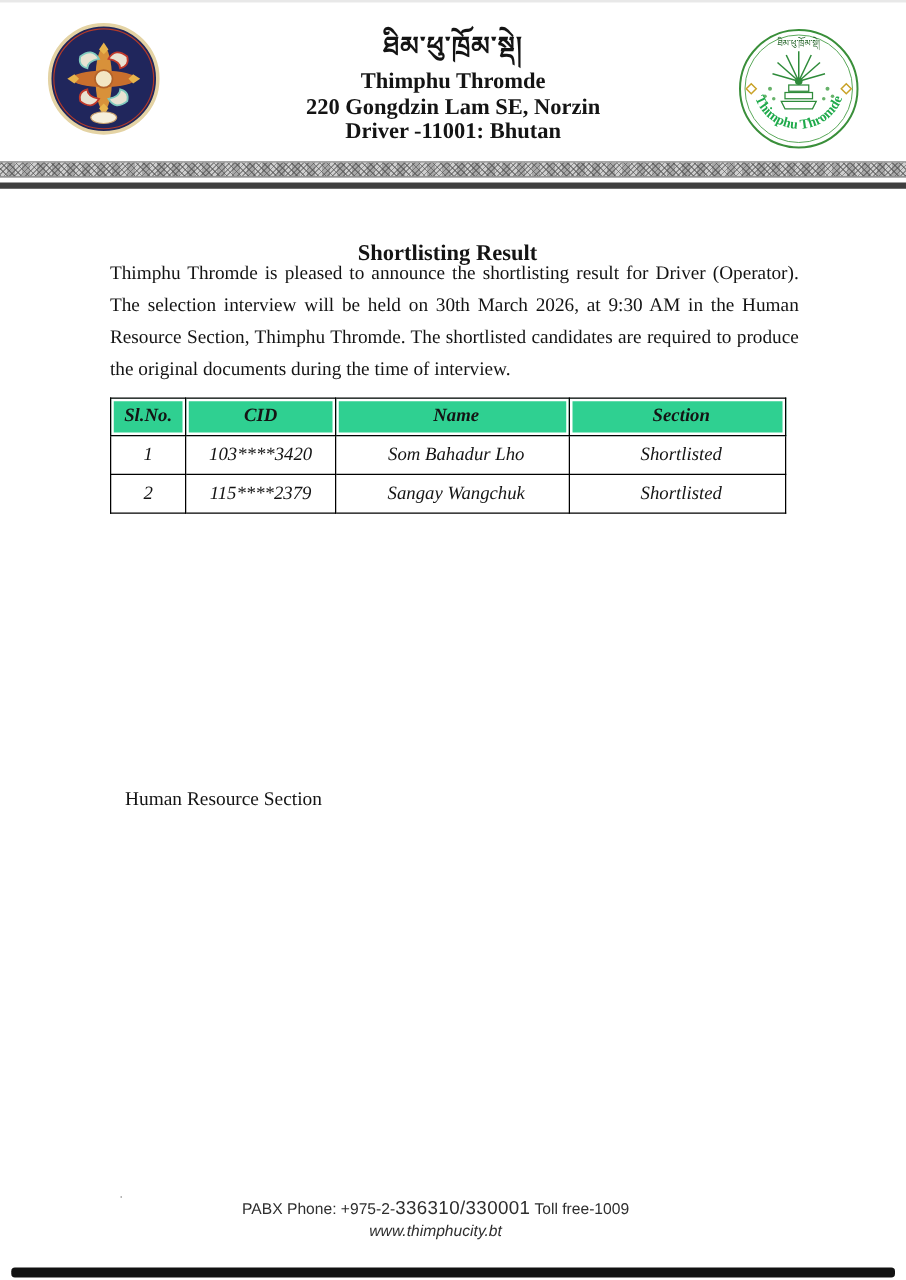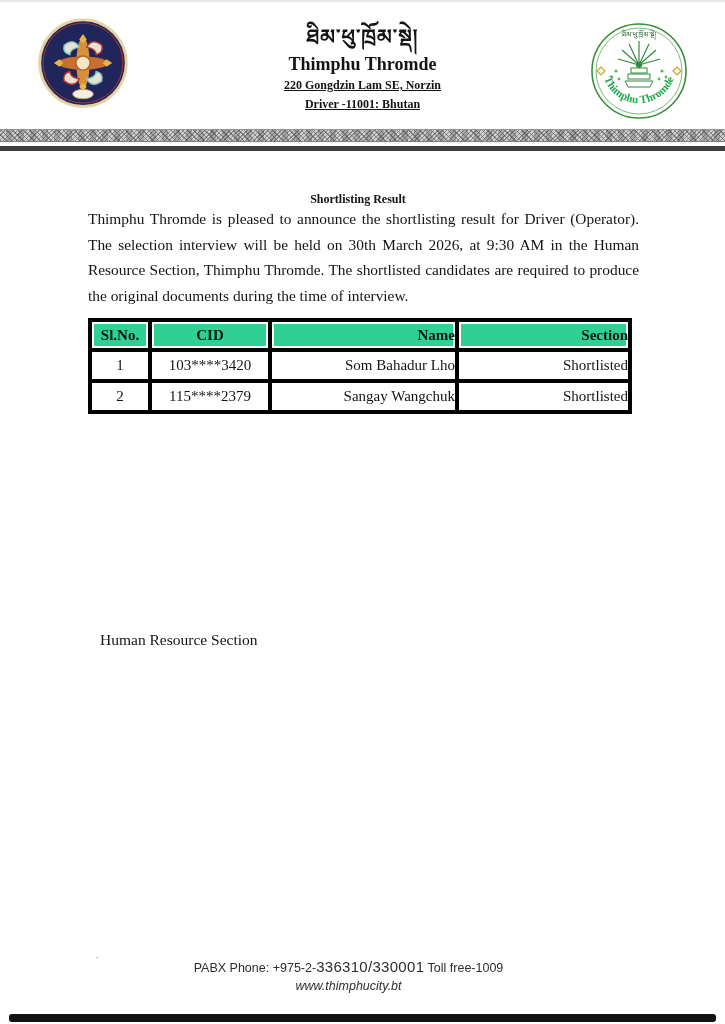--- a/index.html
+++ b/index.html
@@ -13,21 +13,21 @@
   
   .emblem-left { position:absolute; left:36px; top:13px; width:94px; height:98px; }
   .logo-right  { position:absolute; left:588px; top:19px; width:102px; height:100px; }
 
   .header-center {
     position:absolute; left:50%; top:20px; transform:translateX(-50%);
     text-align:center; white-space:nowrap;
   }
   .tibetan   { font-size:21px; font-weight:bold; line-height:30px; letter-spacing:1px; }
   .org-name  { font-size:18px; font-weight:bold; line-height:24px; }
-  .addr      { font-size:12px; font-weight:bold; line-height:19px;text-decoration:underline; }
+  .addr      { font-size:18px; font-weight:bold; line-height:19px; }
 
   
   .strip {
     position:absolute; left:0; top:127px; width:725px; height:13px;
     background-color:#c9c9c9;
     background-image:
       repeating-linear-gradient(45deg, rgba(70,70,70,.55) 0 1px, transparent 1px 4px),
       repeating-linear-gradient(-45deg, rgba(60,60,60,.45) 0 1px, transparent 1px 3px),
       repeating-linear-gradient(90deg, #cfcfcf 0 6px, #a8a8a8 6px 12px);
     border-top:1px solid #969696; border-bottom:1px solid #828282;
@@ -39,44 +39,44 @@
 
   
   .ref-row {
     position:absolute; left:88px; top:157px; width:540px;
     display:flex; justify-content:space-between;
     font-size:15px; font-weight:bold;
   }
   .ref-italic { font-style:italic; }
   .doc-title {
     position:absolute; left:88px; top:190px; width:540px;
-    text-align:center; font-size:12px; font-weight:bold;
+    text-align:center; font-size:18px; font-weight:bold;
   }
   .body-par {
     position:absolute; left:88px; top:204px; width:551px;
     font-size:15.4px; line-height:25.5px; text-align:justify;
   }
 
   
   .result-table {
     position:absolute; left:88px; top:316px;
     border-collapse:collapse; table-layout:fixed;
   }
-  .result-table th, .result-table td { border:4px solid #000000; font-size:15px; }
+  .result-table th, .result-table td { border:1px solid #000000; font-size:15px;font-style:italic; }
   .result-table th {
     background:#2FD091; height:30px; font-weight:bold;
     box-shadow:inset 0 0 0 2px #ffffff;
   }
   .result-table td { height:31px; background:#fff; }
   .col-sl  { width:60px; }
   .col-cid { width:120px; }
   .col-name{ width:187px; }
   .col-res { width:173px; }
   .cell-c { text-align:center; }
-  .cell-l { text-align:right; padding-left:6px; }
+  .cell-l { text-align:center; padding-left:6px; }
 
   .signoff {
     position:absolute; left:100px; top:629px; font-size:15.5px;
   }
 
   
   .stray-mark { position:absolute; left:95px; top:948px; font-size:12px; color:#9a9a9a;
     font-family:"Liberation Sans", sans-serif; }
   .footer {
     position:absolute; left:0; top:955px; width:697px; text-align:center;

